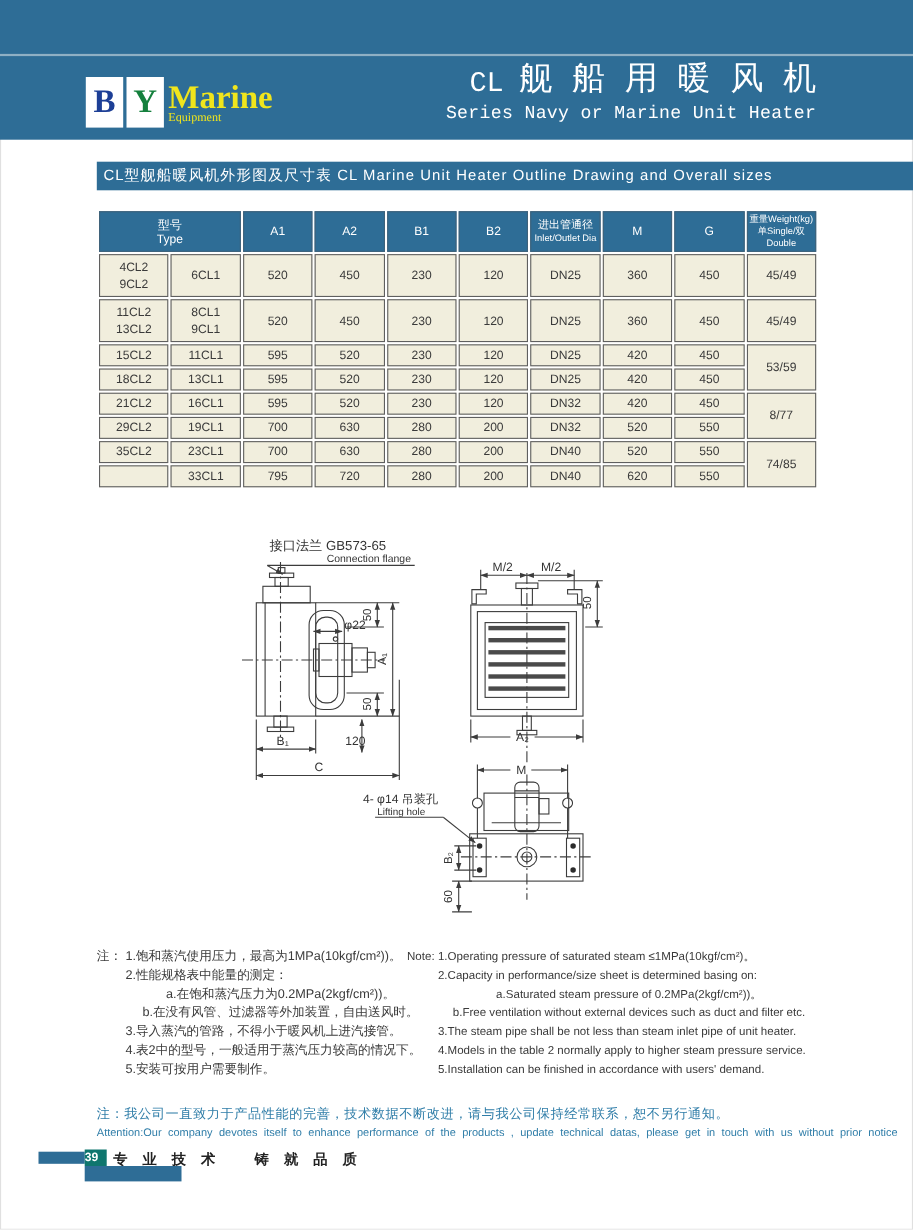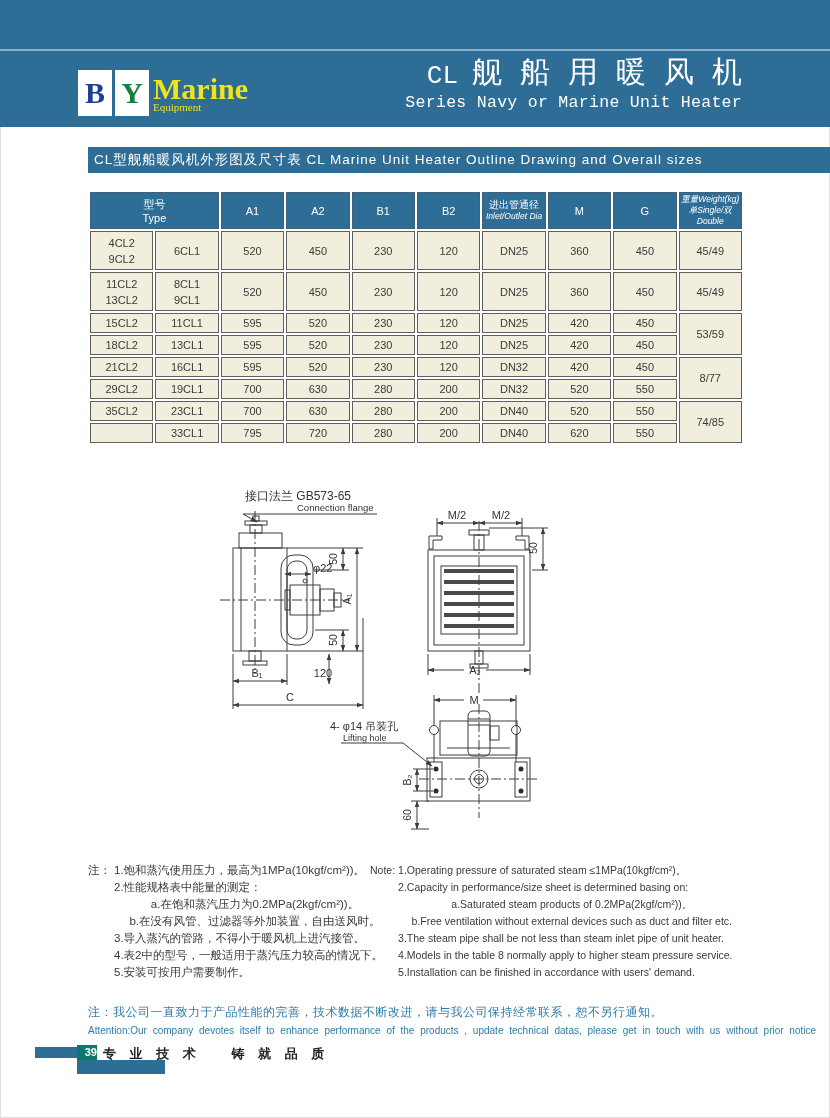--- a/index.html
+++ b/index.html
@@ -21,41 +21,41 @@
   .hdr-cl{font-size:26px;line-height:30px;margin-right:14px;}
   .hdr-cn{font-size:30px;line-height:34px;letter-spacing:18px;margin-right:-18px;}
   .hdr-sub{font-size:16.5px;margin-top:2px;letter-spacing:.3px;}
   
   .section-bar{position:absolute;left:88px;top:147px;width:758px;height:26px;background:#2e6d96;color:#fff;
                font-size:13.5px;line-height:26px;padding-left:6px;letter-spacing:1px;box-sizing:border-box;white-space:nowrap;}
   
   .spec-table{position:absolute;left:88px;top:190px;width:656px;border-collapse:separate;border-spacing:2px;table-layout:fixed;}
   .spec-table th{background:#2e6d96;color:#fff;border:1px solid #3f627a;font-weight:normal;font-size:11px;padding:1px;height:32px;}
   .spec-table th .two{font-size:10px;line-height:12px;}
-  .spec-table th .wsm{font-size:8.5px;line-height:11px;font-style:italic;}
+  .spec-table th .wsm{font-size:8.5px;line-height:11px;}
   .spec-table td{background:#f1eedd;color:#3a3a3a;border:1px solid #5f5f5f;text-align:center;
                  font-size:11px;padding:0 1px;height:18px;line-height:16px;}
   .spec-table tr.tall td{height:37px;}
   
   .drawings{position:absolute;left:85px;top:478px;}
   
   .notes{position:absolute;display:flex;color:#3a3a3a;}
   .notes-cn{left:88px;top:862px;font-size:11.5px;}
   .notes-en{left:370px;top:862px;font-size:10.5px;}
   .note-label{margin-right:3px;white-space:nowrap;line-height:17px;}
   .note-line{line-height:17px;white-space:nowrap;}
   .note-line.ind{padding-left:13px;text-align:center;}
   
   .attn{position:absolute;left:88px;top:1004px;color:#2f7da8;}
   .attn-cn{font-size:12px;letter-spacing:.5px;white-space:nowrap;}
   .attn-en{font-size:10px;margin-top:4px;word-spacing:3px;white-space:nowrap;}
   
   .ftr-bar1{position:absolute;left:35px;top:1047px;width:42px;height:11px;background:#2e6d96;}
   .ftr-num{position:absolute;left:77px;top:1045px;width:20px;height:15px;background:#0f766e;color:#fff;
-           font-weight:bold;font-size:11px;line-height:15px;text-align:right;}
+           font-weight:bold;font-size:11px;line-height:15px;text-align:left;}
   .ftr-slogan{position:absolute;left:103px;top:1045px;font-weight:bold;font-size:13px;letter-spacing:5px;color:#222;white-space:nowrap;}
   .ftr-slogan .gap{margin-left:22px;}
   .ftr-bar2{position:absolute;left:77px;top:1060px;width:88px;height:14px;background:#2e6d96;}
 </style>
 </head>
 <body>
 
 <div class="page">
 
   <div class="hdr">
@@ -528,24 +528,24 @@
         <div class="note-line">3.导入蒸汽的管路，不得小于暖风机上进汽接管。</div>
         <div class="note-line">4.表2中的型号，一般适用于蒸汽压力较高的情况下。</div>
         <div class="note-line">5.安装可按用户需要制作。</div>
       </div>
   </div>
   <div class="notes notes-en">
     <div class="note-label">Note:</div>
     <div>
         <div class="note-line">1.Operating pressure of saturated steam ≤1MPa(10kgf/cm²)。</div>
         <div class="note-line">2.Capacity in performance/size sheet is determined basing on:</div>
-        <div class="note-line ind">a.Saturated steam products of 0.2MPa(2kgf/cm²))。</div>
+        <div class="note-line ind">a.Saturated steam pressure of 0.2MPa(2kgf/cm²))。</div>
         <div class="note-line ind">b.Free ventilation without external devices such as duct and filter etc.</div>
         <div class="note-line">3.The steam pipe shall be not less than steam inlet pipe of unit heater.</div>
-        <div class="note-line">4.Models in the table 8 normally apply to higher steam pressure service.</div>
+        <div class="note-line">4.Models in the table 2 normally apply to higher steam pressure service.</div>
         <div class="note-line">5.Installation can be finished in accordance with users' demand.</div>
       </div>
   </div>
 
   <div class="attn">
     <div class="attn-cn">注：我公司一直致力于产品性能的完善，技术数据不断改进，请与我公司保持经常联系，恕不另行通知。</div>
     <div class="attn-en">Attention:Our company devotes itself to enhance performance of the products , update technical datas, please get in touch with us without prior notice</div>
   </div>
 
   <div class="ftr-bar1"></div>

